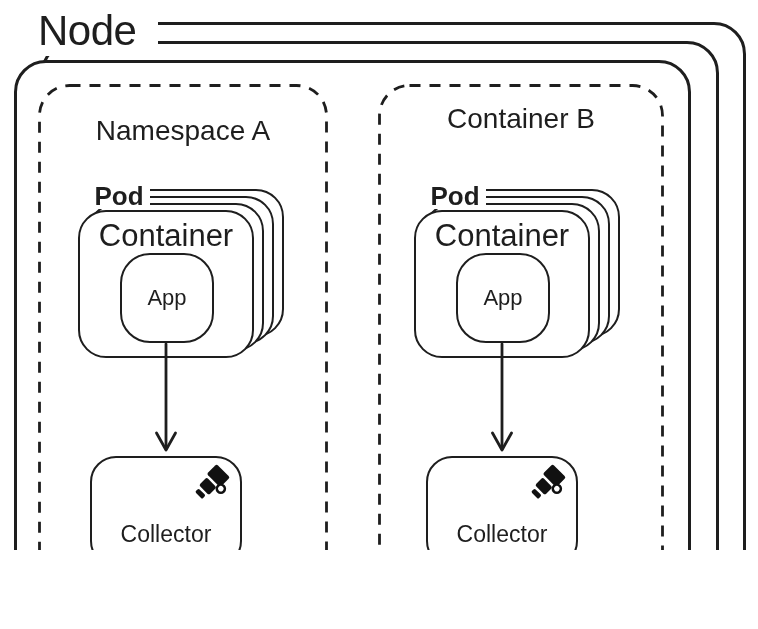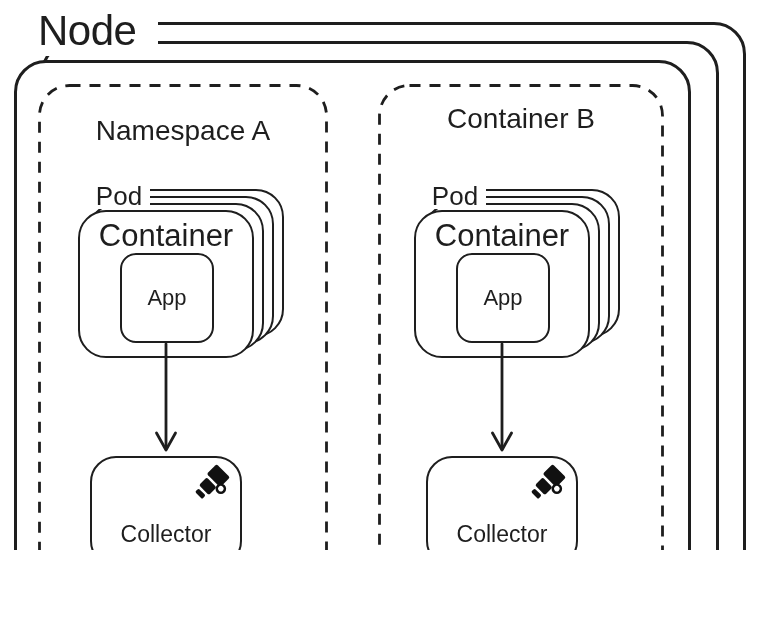--- a/index.html
+++ b/index.html
@@ -15,39 +15,40 @@
     color:var(--line);
     overflow:hidden;
   }
   .box{
     position:absolute;box-sizing:border-box;
     border:3px solid var(--line);
     background:var(--bg);
   }
   .node-box{border-radius:32px;}
   .pod-box{border-radius:28px;border-width:2.8px;}
-  .app-box{border-radius:16px;border-width:2.8px;}
+  .app-box{border-radius:30px;border-width:2.8px;}
   .collector-box{border-radius:26px;border-width:2.8px;}
   .mask-label{
     position:absolute;box-sizing:border-box;
     background:var(--bg);
     white-space:nowrap;
   }
   .node-label{
     left:26px;top:6px;width:132px;height:50px;
     font-size:42px;line-height:50px;padding-left:12px;
     letter-spacing:-0.5px;
   }
   .ns-label{
     position:absolute;text-align:center;
     font-size:28px;line-height:34px;
   }
   .pod-label{
     font-size:26px;line-height:26px;
     text-align:center;
+    font-weight:bold;
   }
   .container-label{
     position:absolute;text-align:center;
     font-size:31px;line-height:30px;
   }
   .app-label{
     position:absolute;inset:0;
     display:flex;align-items:center;justify-content:center;
     font-size:22px;
   }

